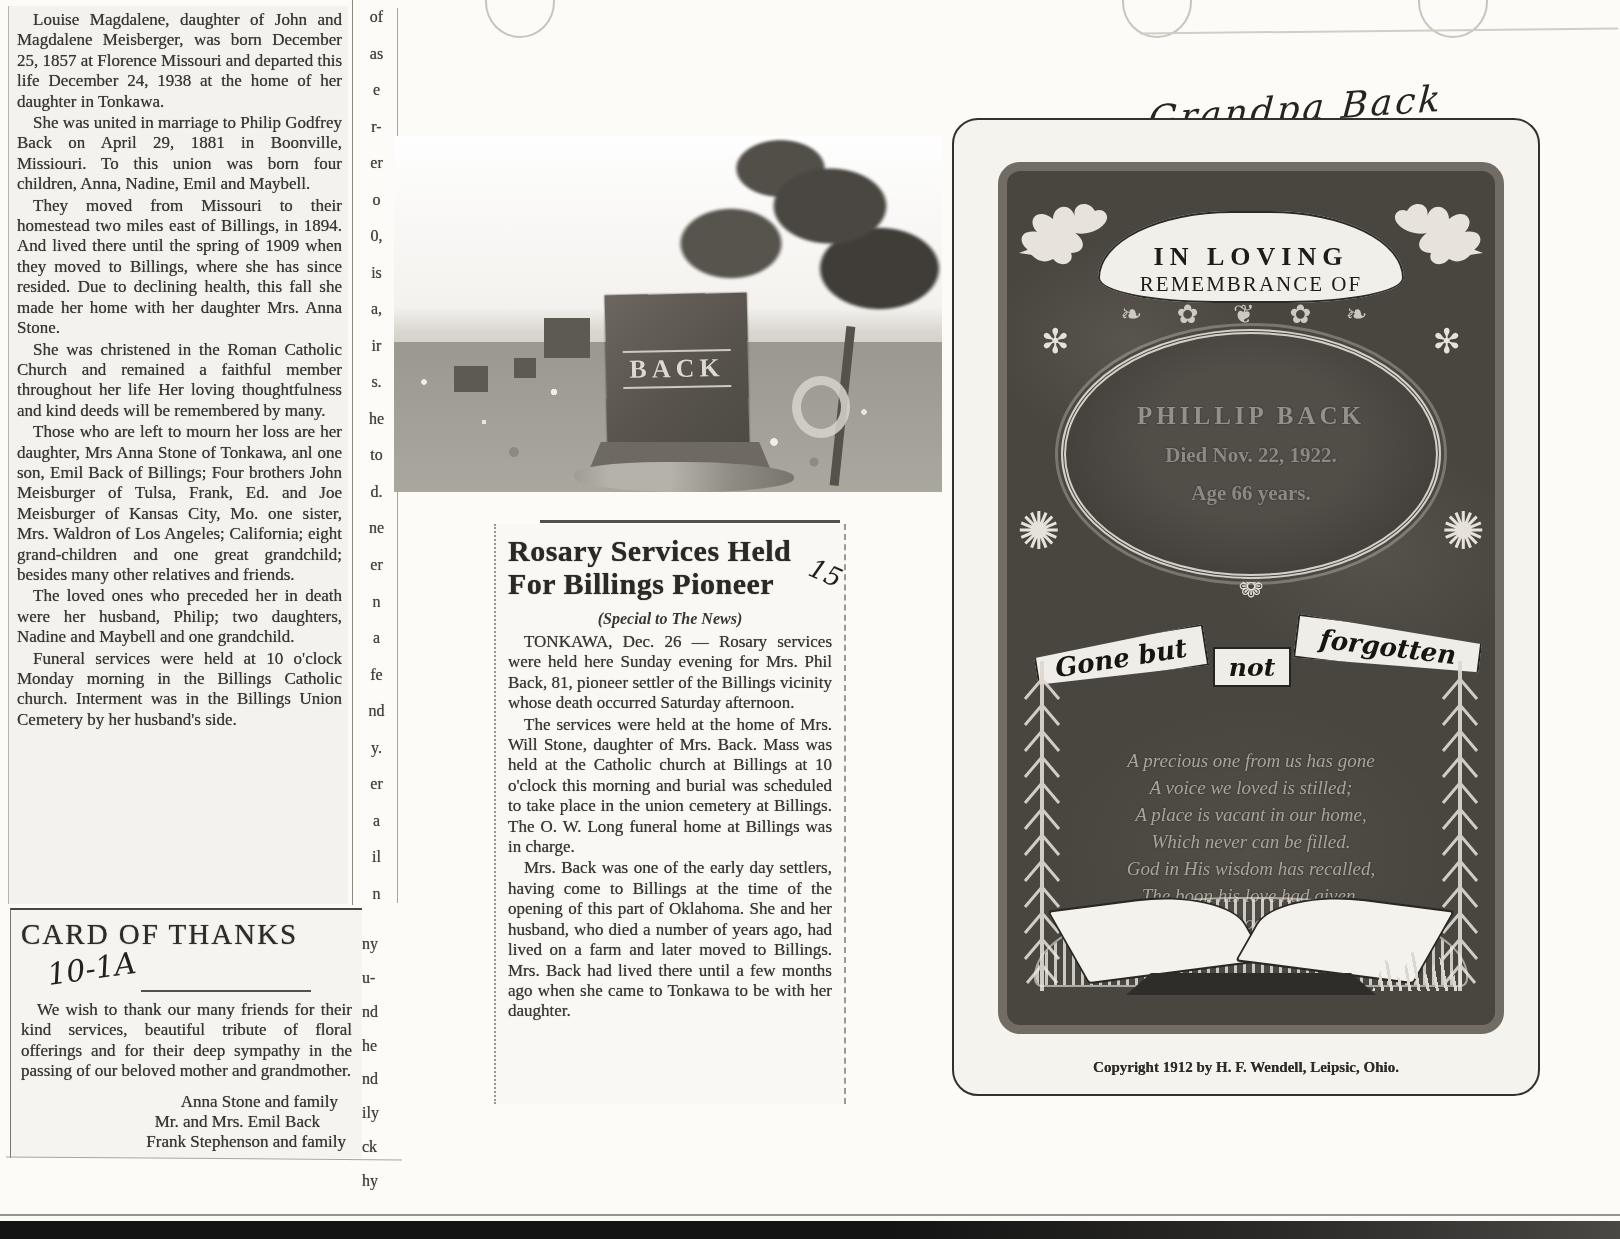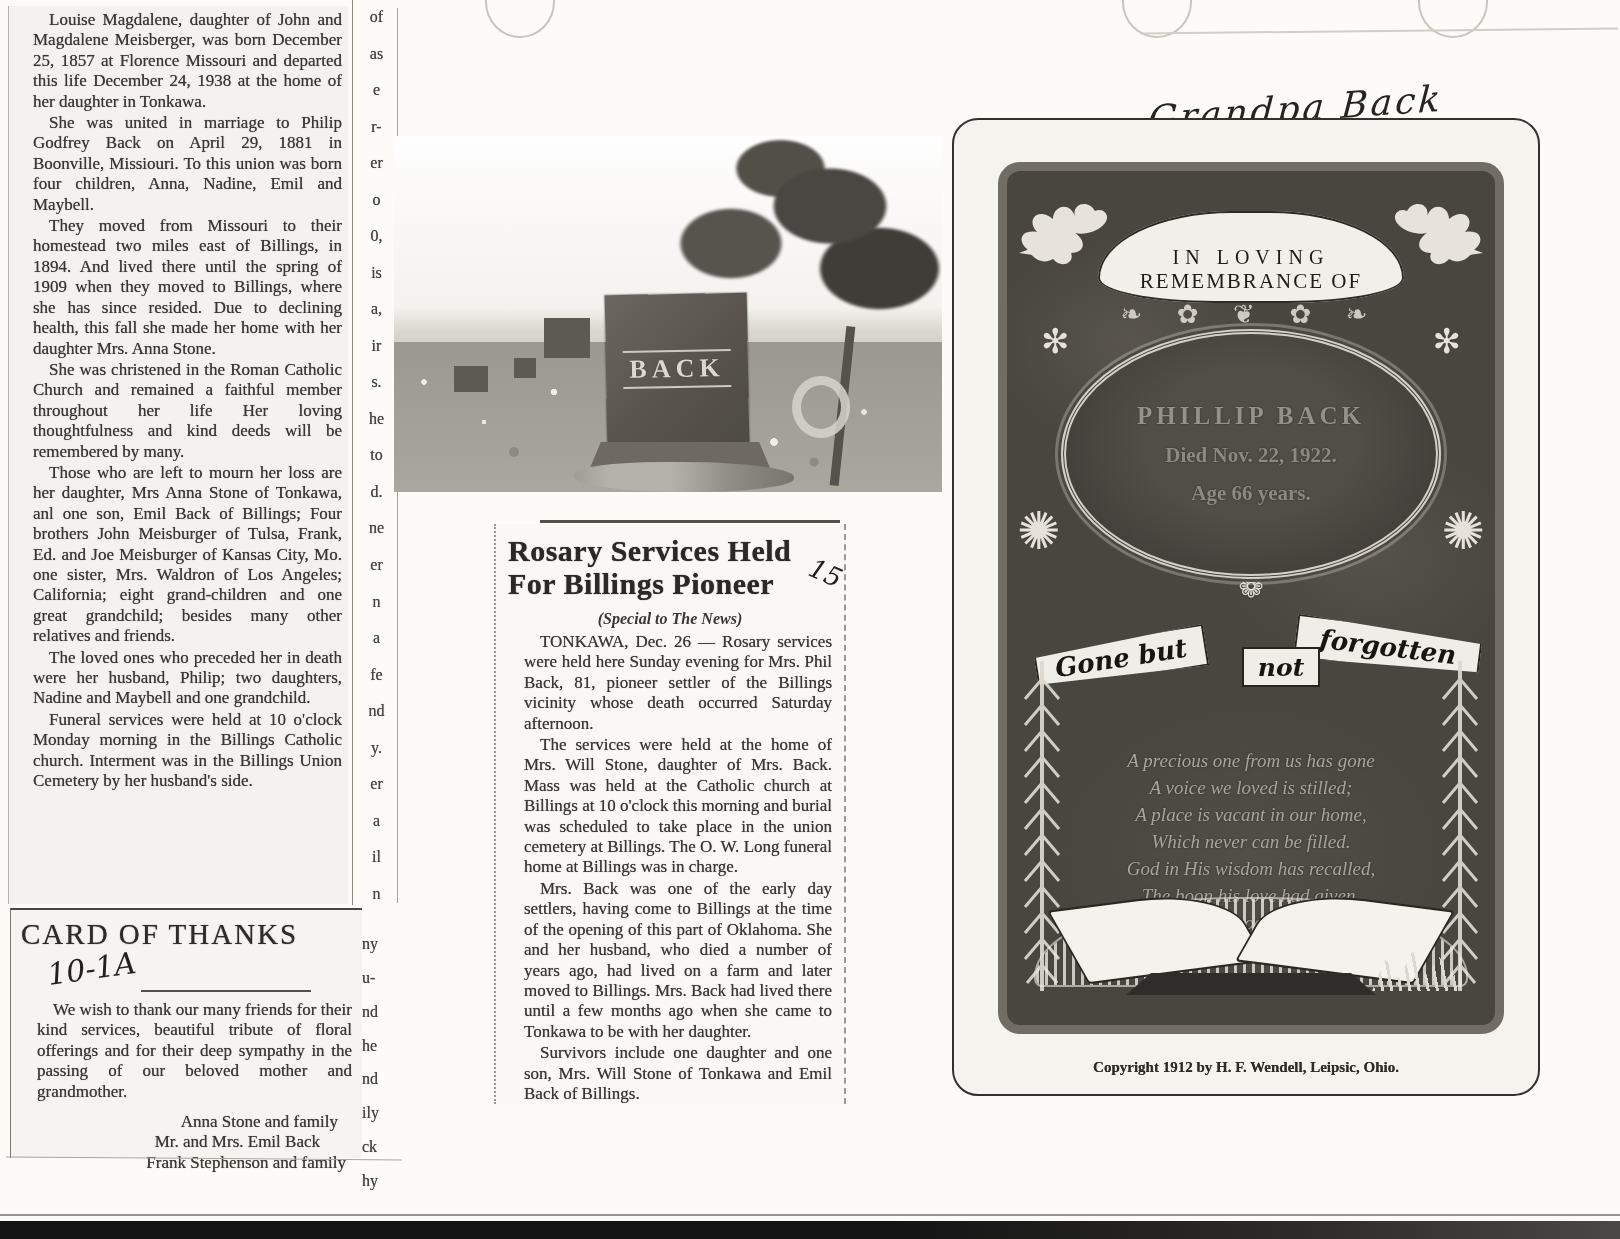--- a/index.html
+++ b/index.html
@@ -1,21 +1,21 @@
 <!DOCTYPE html>
 <html><head>
 <meta charset="utf-8">
 <style>
   html,body{margin:0;padding:0;background:#e9e7e2;}
   #page{position:relative;width:1620px;height:1239px;background:#fcfbf8;overflow:hidden;
         font-family:"Liberation Serif","DejaVu Serif",serif;color:#35322e;}
   [data-name]{box-sizing:border-box;}
   .news-text{font-size:17px;line-height:20.4px;text-align:justify;color:#3a3733;
              text-shadow:0 0 .7px rgba(45,42,38,.75);}
-  .para{text-indent:16px;margin:0 0 1px 16px;}
+  .para{text-indent:16px;margin:0 0 1px 0;}
   
   #obituary{position:absolute;left:8px;top:6px;width:340px;height:898px;padding:4px 6px 0 8px;
             background:#f4f2ee;border-left:1px solid #b9b5ad;}
   #obit-rule{position:absolute;left:352px;top:0;width:1px;height:905px;background:#8d897f;}
   
   .frag-strip{position:absolute;display:flex;flex-direction:column;color:#45423d;
               font-size:16px;text-shadow:0 0 .7px rgba(45,42,38,.7);}
   #frag-a{left:360px;top:8px;width:38px;height:895px;justify-content:space-between;
           border-right:1px solid #a9a59c;padding-right:4px;align-items:center;}
   #frag-b{left:362px;top:935px;width:38px;height:255px;justify-content:space-between;align-items:flex-start;}
@@ -91,21 +91,21 @@
        radial-gradient(ellipse 220px 160px at 75% 45%,rgba(130,125,116,.22),transparent 70%),
        radial-gradient(ellipse 260px 200px at 50% 80%,rgba(98,94,87,.35),transparent 75%),
        #49463f;}
   .dove{position:absolute;width:104px;height:78px;}
   #dove-left{left:6px;top:26px;}
   #dove-right{right:6px;top:26px;transform:scaleX(-1);}
   #mc-banner{position:absolute;left:50%;top:40px;transform:translateX(-50%);width:306px;height:92px;
      background:#f1efe9;border-radius:48% 48% 42% 42% / 80% 80% 30% 30%;
      display:flex;flex-direction:column;align-items:center;justify-content:center;
      box-shadow:0 0 0 2px #2c2a26 inset;color:#1d1c19;text-align:center;}
-  #mc-banner .b1{font-size:20px;font-weight:normal;letter-spacing:6px;margin-top:25px;}
+  #mc-banner .b1{font-size:26px;font-weight:bold;letter-spacing:6px;margin-top:25px;}
   #mc-banner .b2{font-size:21px;font-weight:normal;letter-spacing:2px;}
   #mc-garland{position:absolute;left:0;right:0;top:128px;text-align:center;font-size:26px;
      color:#ddd8cf;letter-spacing:14px;opacity:.9;}
   #mc-oval{position:absolute;left:50%;top:158px;transform:translateX(-50%);width:380px;height:250px;
      border-radius:50%;border:5px double #d5d0c7;
      box-shadow:0 0 0 3px rgba(70,67,61,.9), 0 0 0 6px rgba(213,208,199,.35);
      background:radial-gradient(ellipse at 50% 45%,#514e48 40%,#3f3c37 85%);
      display:flex;flex-direction:column;align-items:center;justify-content:center;text-align:center;}
   #mc-name{color:#94908a;font-size:25px;letter-spacing:4px;font-weight:bold;text-shadow:0 0 2px #2e2c29;}
   #mc-died,#mc-age{color:#8d8982;font-size:21px;font-weight:bold;margin-top:13px;text-shadow:0 0 2px #2e2c29;}
@@ -115,21 +115,21 @@
   #fl3{left:10px;top:330px;font-size:52px;}
   #fl4{right:10px;top:330px;font-size:52px;}
   #fl5{left:50%;top:398px;transform:translateX(-50%);font-size:30px;}
   
   #ribbon{position:absolute;left:0;right:0;top:438px;height:90px;}
   .rib{position:absolute;background:#efede7;box-shadow:0 0 0 2px #26241f inset;color:#17150f;
        display:flex;align-items:center;justify-content:center;
        font-style:italic;font-weight:bold;font-family:"DejaVu Serif",serif;}
   #rib-left{left:28px;top:28px;width:172px;height:42px;transform:rotate(-9deg);font-size:26px;
      clip-path:polygon(0 18%,100% 0,100% 100%,0 82%);}
-  #rib-mid{left:206px;top:38px;width:78px;height:40px;font-size:25px;z-index:2;margin-left:29px;}
+  #rib-mid{left:206px;top:38px;width:78px;height:40px;font-size:25px;z-index:2;}
   #rib-right{left:288px;top:16px;width:186px;height:44px;transform:rotate(7deg);font-size:26px;
      clip-path:polygon(0 0,100% 18%,100% 82%,0 100%);}
   
   #poem{position:absolute;left:0;right:0;top:576px;text-align:center;font-style:italic;}
   .poem-line{color:#a9a59b;font-size:19px;line-height:27px;text-shadow:0 0 2px #2e2c28;}
   
   .palm{position:absolute;top:490px;width:46px;height:330px;opacity:.92;}
   #palm-left{left:12px;}
   #palm-right{right:12px;transform:scaleX(-1);}
   
@@ -254,21 +254,20 @@
   <div id="rosary-topline" data-name="clipping-edge"></div>
   <div id="rosary" data-name="rosary-article-clipping">
     <div class="headline" data-name="article-headline-line1">Rosary Services Held</div>
     <div class="headline" data-name="article-headline-line2">For Billings Pioneer</div>
     <span id="rosary-annot" class="handwrit" data-name="handwritten-annotation">15</span>
     <div id="byline" data-name="article-byline">(Special to The News)</div>
     <div data-name="article-body">
         <div class="para news-text" data-name="article-paragraph">TONKAWA, Dec. 26 — Rosary services were held here Sunday evening for Mrs. Phil Back, 81, pioneer settler of the Billings vicinity whose death occurred Saturday afternoon.</div>
         <div class="para news-text" data-name="article-paragraph">The services were held at the home of Mrs. Will Stone, daughter of Mrs. Back. Mass was held at the Catholic church at Billings at 10 o'clock this morning and burial was scheduled to take place in the union cemetery at Billings. The O. W. Long funeral home at Billings was in charge.</div>
         <div class="para news-text" data-name="article-paragraph">Mrs. Back was one of the early day settlers, having come to Billings at the time of the opening of this part of Oklahoma. She and her husband, who died a number of years ago, had lived on a farm and later moved to Billings. Mrs. Back had lived there until a few months ago when she came to Tonkawa to be with her daughter.</div>
-        <div class="para news-text" data-name="article-paragraph">Survivors include one daughter and one son, Mrs. Will Stone of Tonkawa and Emil Back of Billings.</div>
       </div>
   </div>
 
   <span id="grandpa-dash" class="handwrit" data-name="handwritten-dash">-</span>
   <span id="grandpa-note" class="handwrit" data-name="handwritten-note">Grandpa Back</span>
 
   <div id="mcard" data-name="memorial-card">
     <div id="mcard-panel" data-name="memorial-card-panel">
 
       <svg class="dove" id="dove-left" viewBox="0 0 104 78" data-name="dove-icon">

